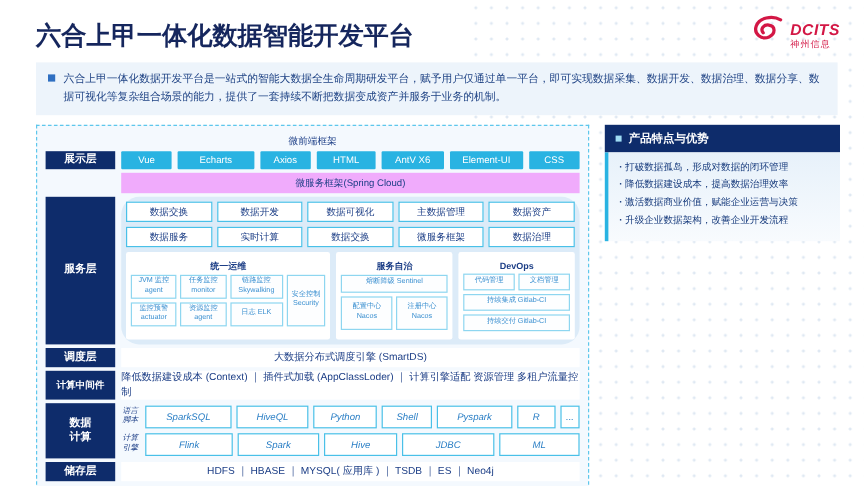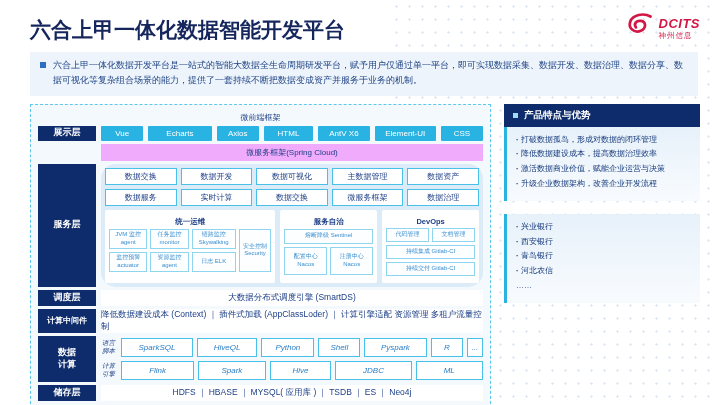--- a/index.html
+++ b/index.html
@@ -230,24 +230,17 @@
             <span>产品特点与优势</span>
           </div>
           <div class="side-body">
             <div class="side-item">打破数据孤岛，形成对数据的闭环管理</div>
             <div class="side-item">降低数据建设成本，提高数据治理效率</div>
             <div class="side-item">激活数据商业价值，赋能企业运营与决策</div>
             <div class="side-item">升级企业数据架构，改善企业开发流程</div>
           </div>
         </div>
         <div class="side-panel">
-          <div class="side-body">
-            <div class="side-item">兴业银行</div>
-            <div class="side-item">西安银行</div>
-            <div class="side-item">青岛银行</div>
-            <div class="side-item">河北农信</div>
-            <div class="side-item ellipsis">……</div>
-          </div>
         </div>
       </div>
     </div>
   </div>
 </div>
 
 </body></html>

